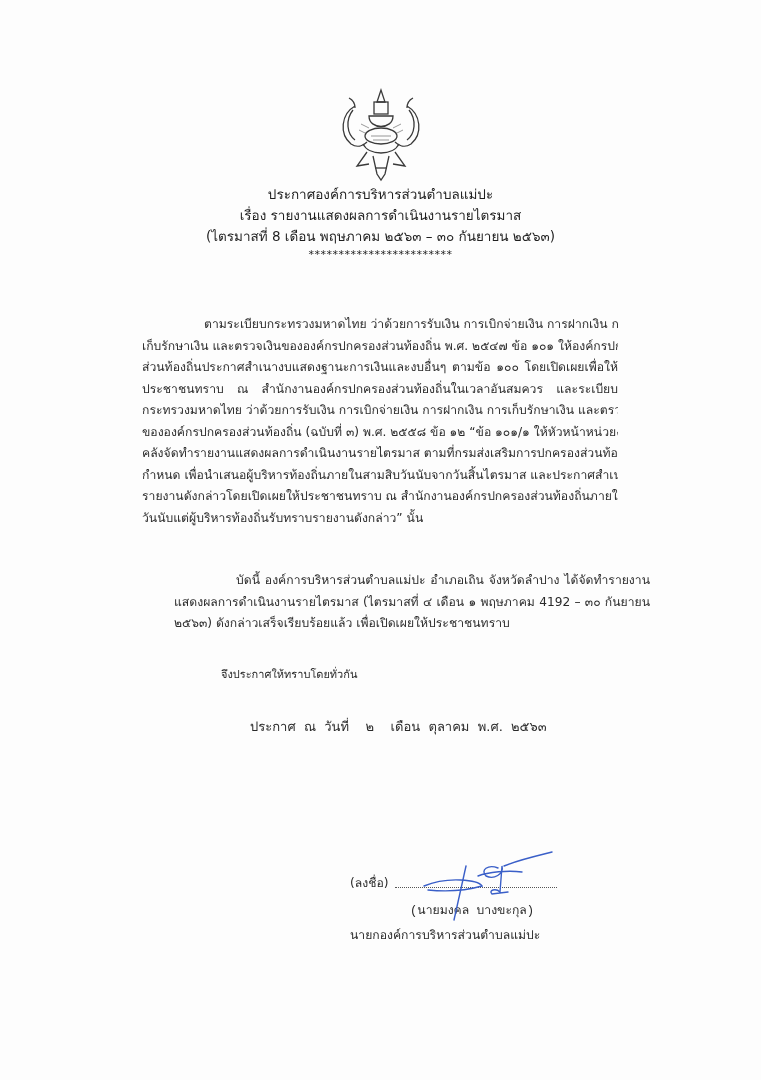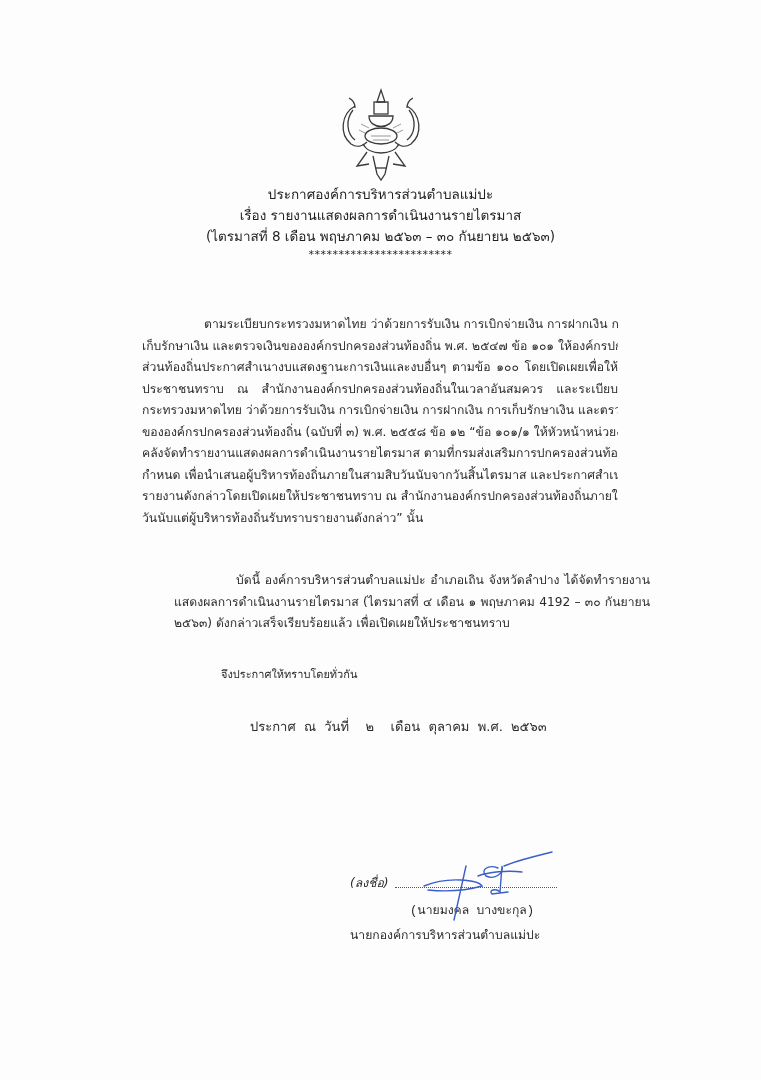--- a/index.html
+++ b/index.html
@@ -47,21 +47,21 @@
     }
     .dateline {
       position: absolute; left: 250px; top: 716px;
       font-size: 13px; line-height: 21px;
       white-space: pre;
     }
     .sign-block {
       position: absolute; left: 350px; top: 872px;
       font-size: 12.2px; line-height: 23px;
     }
-    .sign-label { position: absolute; left: 0; top: 0; white-space: nowrap; font-style: italic; }
+    .sign-label { position: absolute; left: 0; top: 0; white-space: nowrap; }
     .dots {
       position: absolute; left: 45px; top: 15px;
       width: 162px; border-bottom: 1.5px dotted #555;
     }
     .sign-name { position: absolute; left: 60px; top: 28px; white-space: nowrap; font-family: Liberation Mono, monospace; }
     .sign-title { position: absolute; left: 0; top: 52px; white-space: nowrap; }
     .signature {
       position: absolute; left: 418px; top: 846px;
       width: 140px; height: 80px;
     }

